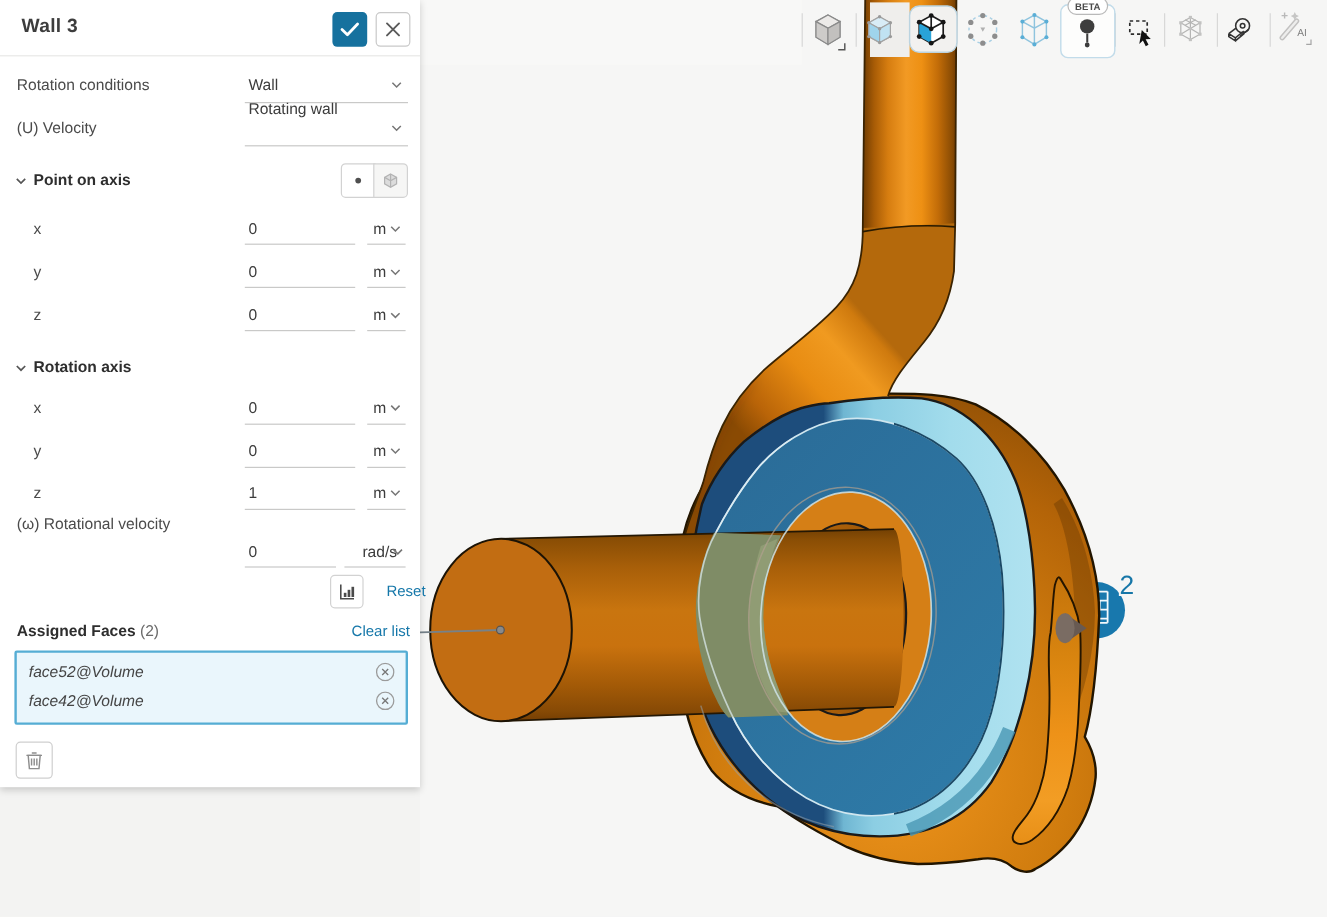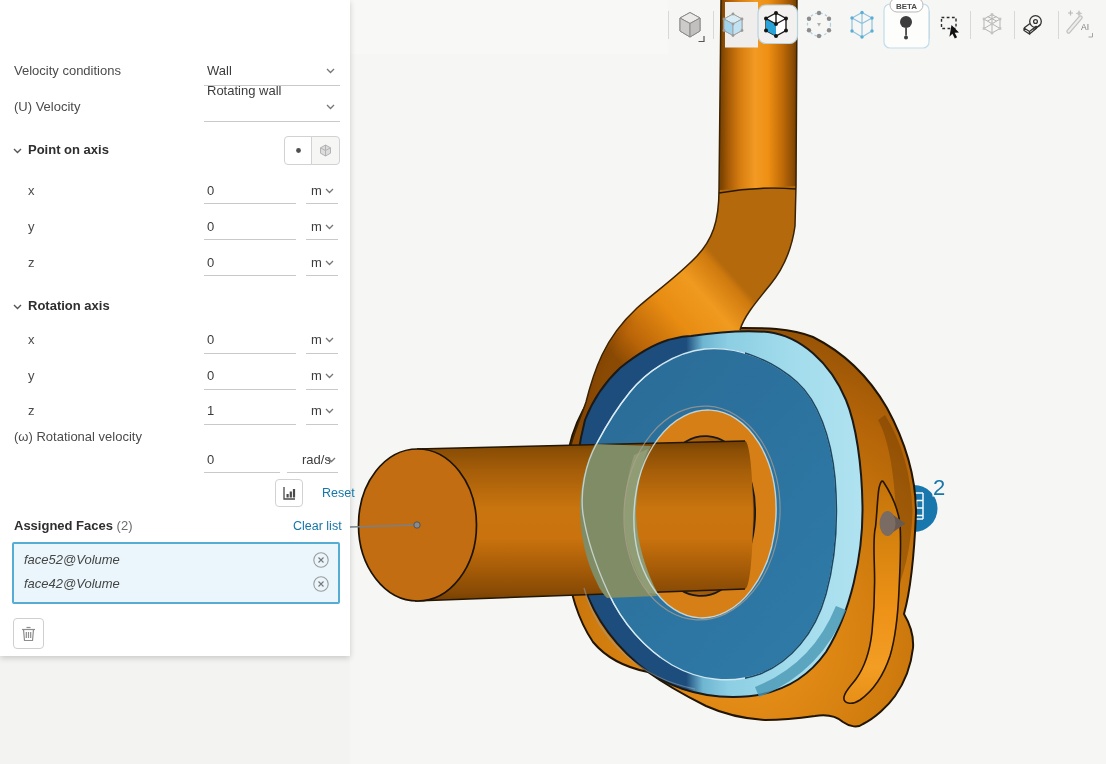--- a/index.html
+++ b/index.html
@@ -273,22 +273,31 @@
     <path d="M1068.5,31.5 L1080.5,17.5" stroke="#c2c1c0" stroke-width="4.4" stroke-linecap="round"></path>
     <path d="M1068.5,31.5 L1080.5,17.5" stroke="#ededec" stroke-width="2" stroke-linecap="round"></path>
     <path d="M1070.5,10.5 v5 M1068,13 h5" stroke="#b9b9b9" stroke-width="1.2"></path>
     <path d="M1079,10 l1.1,2.3 2.3,1.1 -2.3,1.1 -1.1,2.3 -1.1,-2.3 -2.3,-1.1 2.3,-1.1 z" fill="#c6c6c5"></path>
     <text x="1081" y="30" font-size="8.5" fill="#7e7e7e" font-family="Liberation Sans, sans-serif">AI</text>
     <path d="M1088.5,37 L1092.5,37 L1092.5,33" stroke="#a5a5a5" stroke-width="1" fill="none"></path>
   </g>
 </svg>
 
 <div id="panel">
-
-  <div class="row-label" style="top:63px;">Velocity conditions</div>
+  <div class="hdr">
+    <div class="title">Wall 3</div>
+    <div class="btn-ok"><svg width="29" height="29" viewBox="0 0 29 29">
+          <path d="M8 14.5l4.5 4.5 8.5-9" stroke="#fff" stroke-width="2.3" fill="none" stroke-linecap="round" stroke-linejoin="round"></path>
+        </svg></div>
+    <div class="btn-x"><svg width="27" height="27" viewBox="0 0 27 27">
+          <path d="M8.5 8.5l10 10M18.5 8.5l-10 10" stroke="#5a5a5a" stroke-width="1.6" stroke-linecap="round"></path>
+        </svg></div>
+  </div>
+
+  <div class="row-label" style="top:63px;">Rotation conditions</div>
   <div class="val" style="top:63px;">Wall</div>
   <svg class="chev" style="left:326px;top:66px;" viewBox="0 0 9 9">
       <path d="M1 3l3.5 3.5L8 3" stroke="#767676" stroke-width="1.3" fill="none"></path>
     </svg>
   <div class="uline" style="left:204px;top:85px;width:136px;"></div>
 
   <div class="row-label" style="top:99px;">(U) Velocity</div>
   <div class="val" style="top:83px;">Rotating wall</div>
   <svg class="chev" style="left:326px;top:102px;" viewBox="0 0 9 9">
       <path d="M1 3l3.5 3.5L8 3" stroke="#767676" stroke-width="1.3" fill="none"></path>

